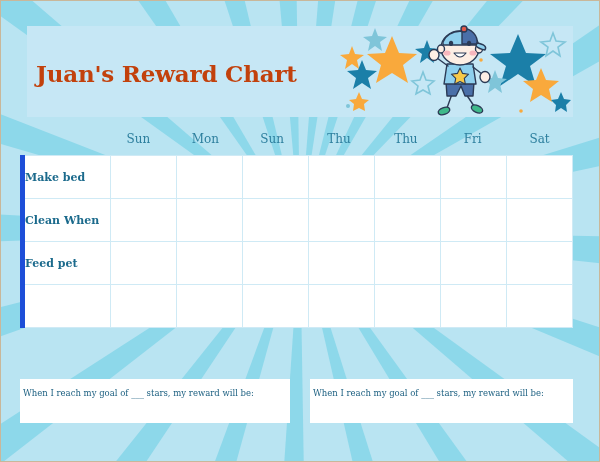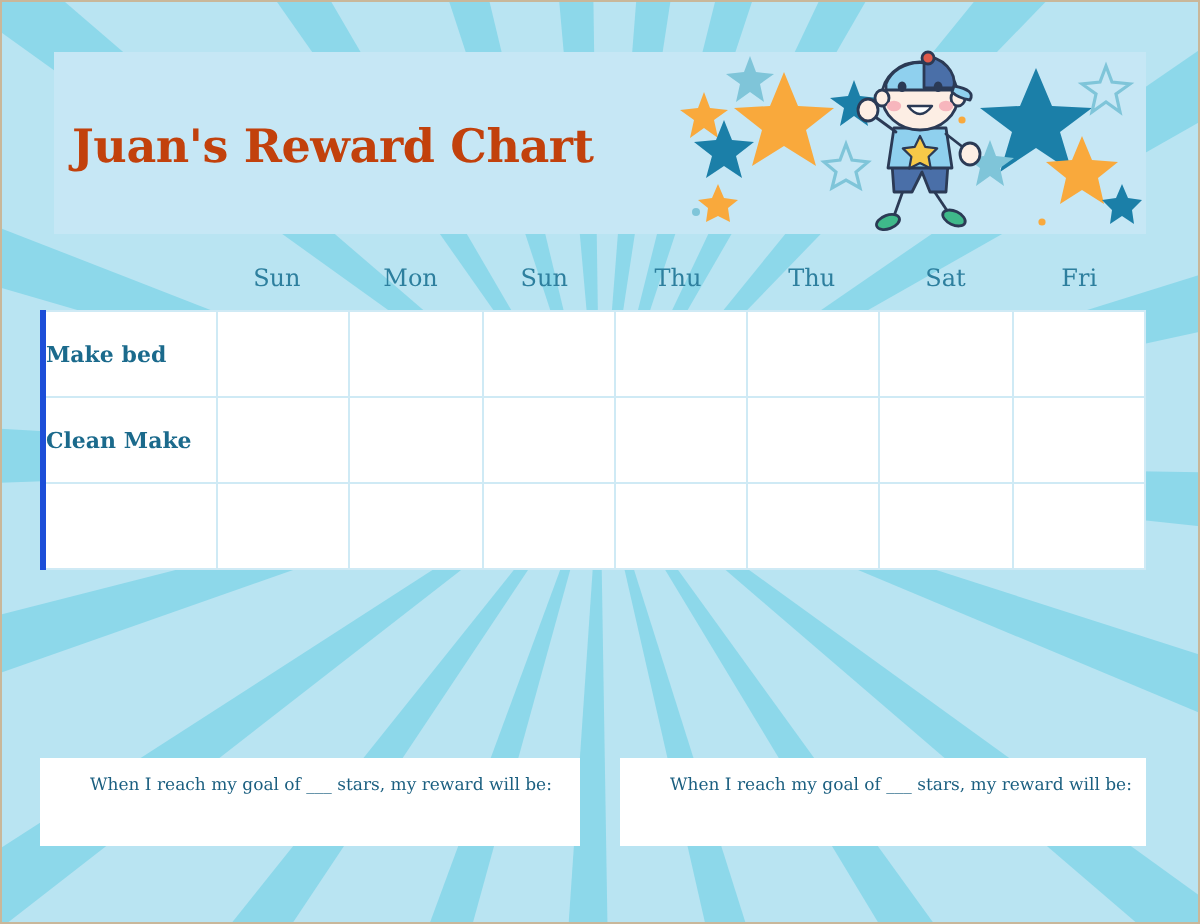--- a/index.html
+++ b/index.html
@@ -97,38 +97,38 @@
     padding: 0;
     background: #ffffff;
   }
   .chart-table td.task-label {
     width: 85px;
     padding-left: 0;
     font-family: "DejaVu Serif", serif;
     font-weight: bold;
     font-size: 11px;
     color: #1b6a8c;
-    border-left: 3px solid #1d4ed8;
+    border-left: 5px solid #1d4ed8;
     white-space: nowrap;
   }
   
   .reward-box {
     position: absolute;
     top: 379px;
     height: 44px;
     background: #ffffff;
     box-sizing: border-box;
   }
   .reward-box.left  { left: 20px;  width: 270px; }
   .reward-box.right { left: 310px; width: 263px; }
   .reward-text {
     font-family: "DejaVu Serif", serif;
     font-size: 8.5px;
     color: #1b5f80;
-    padding: 9px 0 0 25px;
+    padding: 9px 0 0 3px;
     white-space: nowrap;
   }
 </style>
 </head>
 <body>
 
 <div class="page">
 
   <svg class="sunburst" viewBox="0 0 600 462" preserveAspectRatio="none">
     <rect x="0" y="0" width="600" height="462" fill="#b9e4f2"></rect>
@@ -221,38 +221,48 @@
     </g>
   </svg>
 
   <div class="day-row">
     <div class="day-spacer"></div>
     <div class="day-cell">Sun</div>
     <div class="day-cell">Mon</div>
     <div class="day-cell">Sun</div>
     <div class="day-cell">Thu</div>
     <div class="day-cell">Thu</div>
+    <div class="day-cell">Fri</div>
     <div class="day-cell">Sat</div>
-    <div class="day-cell">Fri</div>
   </div>
 
   <table class="chart-table">
     <tbody>
       <tr>
         <td class="task-label">Make bed</td>
         <td></td>
         <td></td>
         <td></td>
         <td></td>
         <td></td>
         <td></td>
         <td></td>
       </tr>
       <tr>
-        <td class="task-label">Clean Make</td>
+        <td class="task-label">Clean When</td>
+        <td></td>
+        <td></td>
+        <td></td>
+        <td></td>
+        <td></td>
+        <td></td>
+        <td></td>
+      </tr>
+      <tr>
+        <td class="task-label">Feed pet</td>
         <td></td>
         <td></td>
         <td></td>
         <td></td>
         <td></td>
         <td></td>
         <td></td>
       </tr>
       <tr>
         <td class="task-label"></td>

